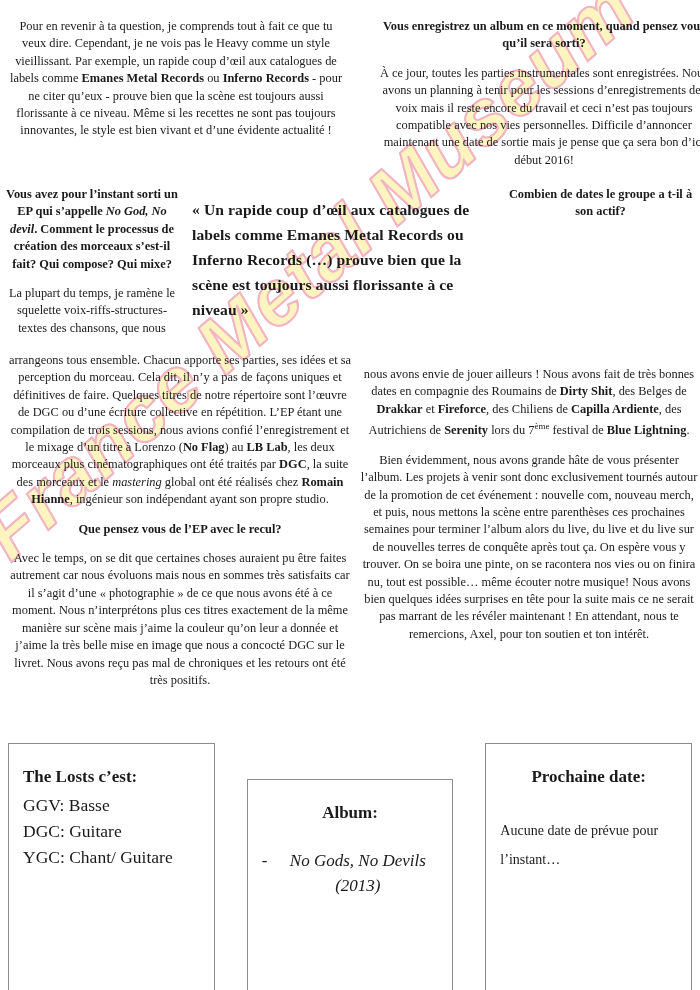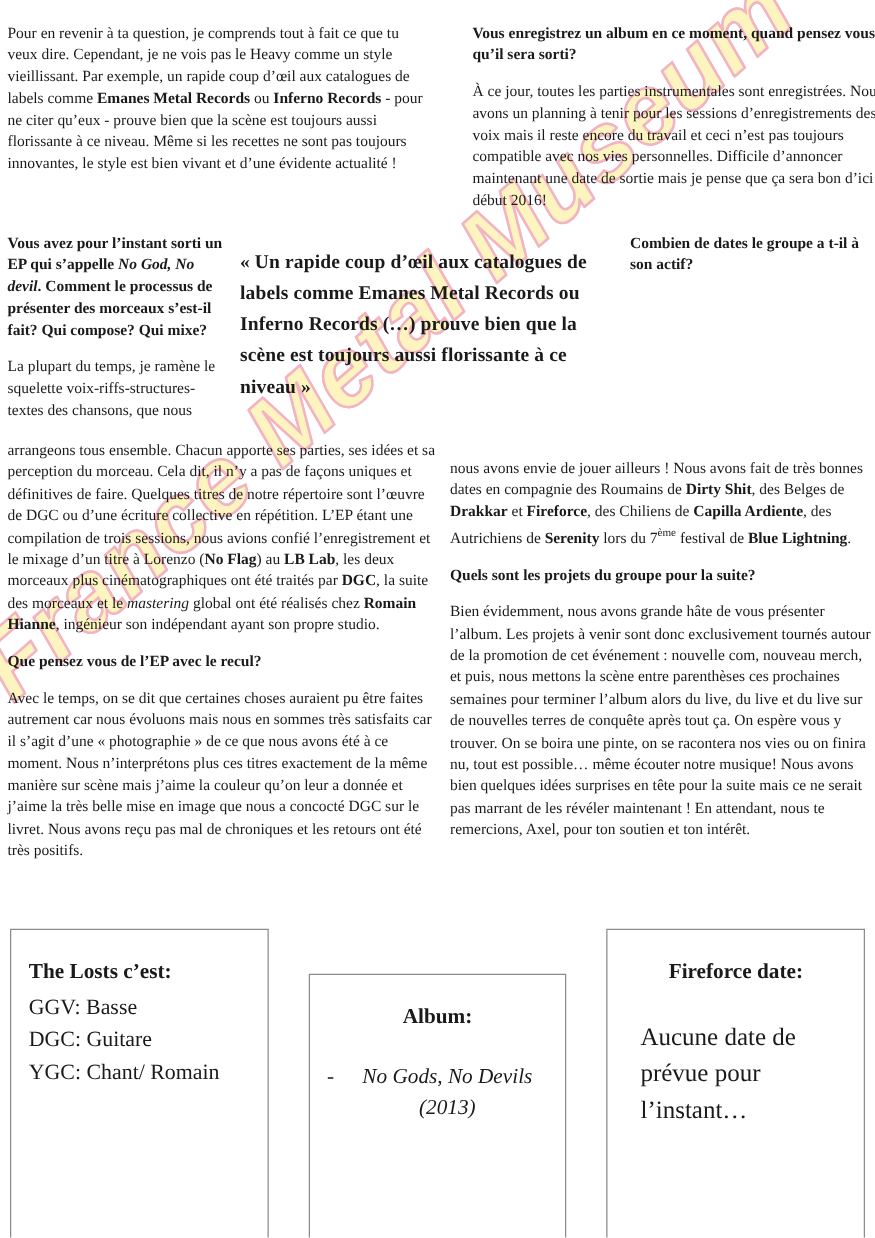--- a/index.html
+++ b/index.html
@@ -54,21 +54,21 @@
     position: absolute;
     inset: 0;
     z-index: 1;
   }
 
   .col {
     position: absolute;
     font-size: 12.4px;
     line-height: 17.4px;
   }
-  .col p { margin: 0 0 12px 0; }
+  .col p { margin: 0 0 12px 0; text-align: center; }
   .col p:last-child { margin-bottom: 0; }
 
   .q {
     font-weight: 700;
     font-family: "Liberation Serif", "DejaVu Serif", serif;
   }
   .q i { font-style: italic; }
   b { font-weight: 700; }
   i { font-style: italic; }
   sup { font-size: .72em; vertical-align: super; }
@@ -127,38 +127,38 @@
     display: flex;
     gap: 10px;
     text-align: center;
     font-style: italic;
     font-size: 17px;
     line-height: 25px;
   }
   .album-line .dash { flex: 0 0 auto; font-style: normal; }
   .album-line .album-text { flex: 1 1 auto; }
   #box-next .box-title { display: block; text-align: center; margin-bottom: 26px; }
-  #box-next .next-body { font-size: 20px; line-height: 29px; margin-left: 12px; }
+  #box-next .next-body { font-size: 14px; line-height: 29px; }
   .box-list div { white-space: nowrap; }
 </style>
 </head>
 <body>
 
 <div id="watermark-layer">
   <div id="watermark-text">France Metal Museum</div>
 </div>
 
 <div id="page">
 
   <div class="col" id="left-top">
     <p><span>Pour en revenir à ta question, je comprends tout à fait ce que tu veux dire. Cependant, je ne vois pas le Heavy comme un style vieillissant. Par exemple, un rapide coup d’œil aux catalogues de labels comme </span><b>Emanes Metal Records</b><span> ou </span><b>Inferno Records</b><span> - pour ne citer qu’eux - prouve bien que la scène est toujours aussi florissante à ce niveau. Même si les recettes ne sont pas toujours innovantes, le style est bien vivant et d’une évidente actualité !</span></p>
   </div>
 
   <div class="col" id="left-narrow">
-    <p class="q"><span>Vous avez pour l’instant sorti un EP qui s’appelle </span><i>No God, No devil</i><span>. Comment le processus de présenter des morceaux s’est-il fait? Qui compose? Qui mixe?</span></p>
+    <p class="q"><span>Vous avez pour l’instant sorti un EP qui s’appelle </span><i>No God, No devil</i><span>. Comment le processus de création des morceaux s’est-il fait? Qui compose? Qui mixe?</span></p>
     <p>La plupart du temps, je ramène le squelette voix-riffs-structures-textes des chansons, que nous </p>
   </div>
 
   <div class="col" id="left-wide">
     <p><span>arrangeons tous ensemble. Chacun apporte ses parties, ses idées et sa perception du morceau. Cela dit, il n’y a pas de façons uniques et définitives de faire. Quelques titres de notre répertoire sont l’œuvre de DGC ou d’une écriture collective en répétition. L’EP étant une compilation de trois sessions, nous avions confié l’enregistrement et le mixage d’un titre à Lorenzo (</span><b>No Flag</b><span>) au </span><b>LB Lab</b><span>, les deux morceaux plus cinématographiques ont été traités par </span><b>DGC</b><span>, la suite des morceaux et le </span><i>mastering</i><span> global ont été réalisés chez </span><b>Romain Hianne</b><span>, ingénieur son indépendant ayant son propre studio.</span></p>
 
     <p class="q">Que pensez vous de l’EP avec le recul?</p>
     <p>Avec le temps, on se dit que certaines choses auraient pu être faites autrement car nous évoluons mais nous en sommes très satisfaits car il s’agit d’une « photographie » de ce que nous avons été à ce moment. Nous n’interprétons plus ces titres exactement de la même manière sur scène mais j’aime la couleur qu’on leur a donnée et j’aime la très belle mise en image que nous a concocté DGC sur le livret. Nous avons reçu pas mal de chroniques et les retours ont été très positifs.</p>
   </div>
 
@@ -169,43 +169,42 @@
     <p>À ce jour, toutes les parties instrumentales sont enregistrées. Nous avons un planning à tenir pour les sessions d’enregistrements des voix mais il reste encore du travail et ceci n’est pas toujours compatible avec nos vies personnelles. Difficile d’annoncer maintenant une date de sortie mais je pense que ça sera bon d’ici début 2016!</p>
   </div>
 
   <div class="col" id="right-narrow">
     <p class="q">Combien de dates le groupe a t-il à son actif?</p>
   </div>
 
   <div class="col" id="right-wide">
     <p><span>nous avons envie de jouer ailleurs ! Nous avons fait de très bonnes dates en compagnie des Roumains de </span><b>Dirty Shit</b><span>, des Belges de </span><b>Drakkar</b><span> et </span><b>Fireforce</b><span>, des Chiliens de </span><b>Capilla Ardiente</b><span>, des Autrichiens de </span><b>Serenity</b><span> lors du 7</span><sup>ème</sup><span> festival de </span><b>Blue Lightning</b><span>.</span></p>
 
-    <p class="q">Quels sont les projets du groupe pour la suite?</p>
     <p>Bien évidemment, nous avons grande hâte de vous présenter l’album. Les projets à venir sont donc exclusivement tournés autour de la promotion de cet événement : nouvelle com, nouveau merch, et puis, nous mettons la scène entre parenthèses ces prochaines semaines pour terminer l’album alors du live, du live et du live sur de nouvelles terres de conquête après tout ça. On espère vous y trouver. On se boira une pinte, on se racontera nos vies ou on finira nu, tout est possible… même écouter notre musique! Nous avons bien quelques idées surprises en tête pour la suite mais ce ne serait pas marrant de les révéler maintenant ! En attendant, nous te remercions, Axel, pour ton soutien et ton intérêt.</p>
   </div>
 
   <div id="boxes">
 
     <div class="info-box" id="box-lineup">
       <span class="box-title">The Losts c’est:</span>
       <div class="box-list">
         <div>GGV: Basse</div>
         <div>DGC: Guitare</div>
-        <div>YGC: Chant/ Romain</div>
+        <div>YGC: Chant/ Guitare</div>
       </div>
     </div>
 
     <div class="info-box box-center" id="box-album">
       <span class="box-title">Album:</span>
       <div class="album-line">
         <span class="dash">-</span>
         <span class="album-text">No Gods, No Devils (2013)</span>
       </div>
     </div>
 
     <div class="info-box" id="box-next">
-      <span class="box-title">Fireforce date:</span>
+      <span class="box-title">Prochaine date:</span>
       <div class="next-body">Aucune date de prévue pour l’instant…</div>
     </div>
 
   </div>
 
 </div>
 
 </body></html>

